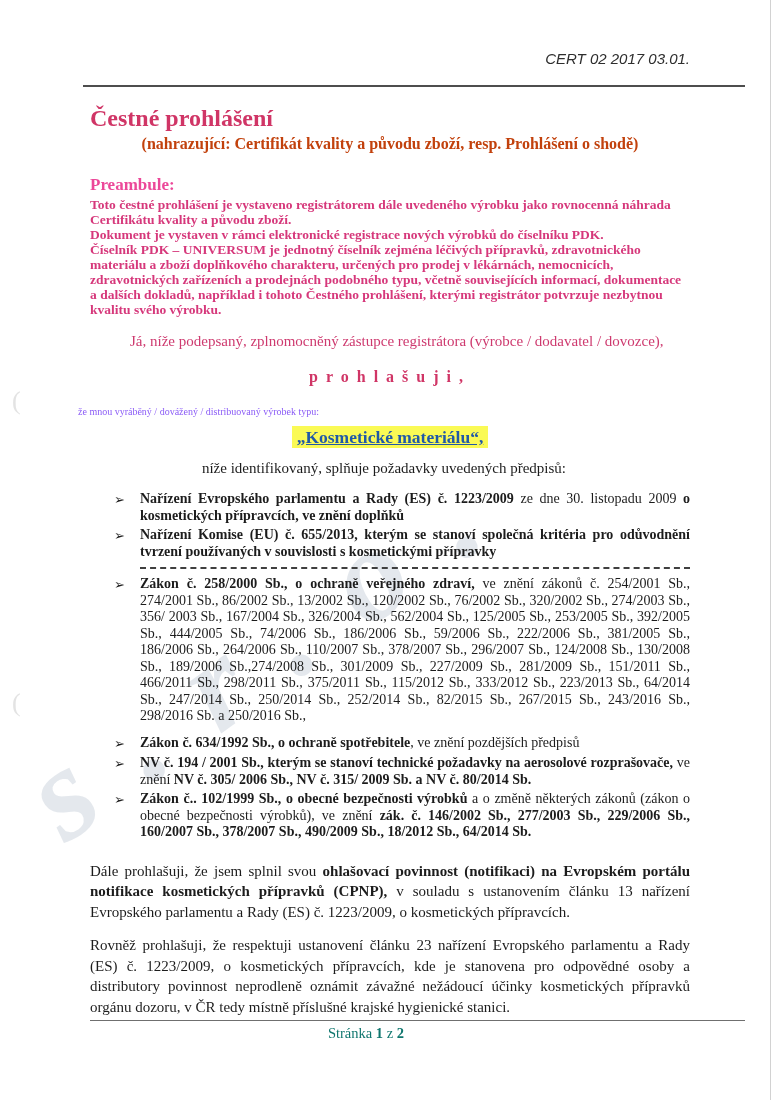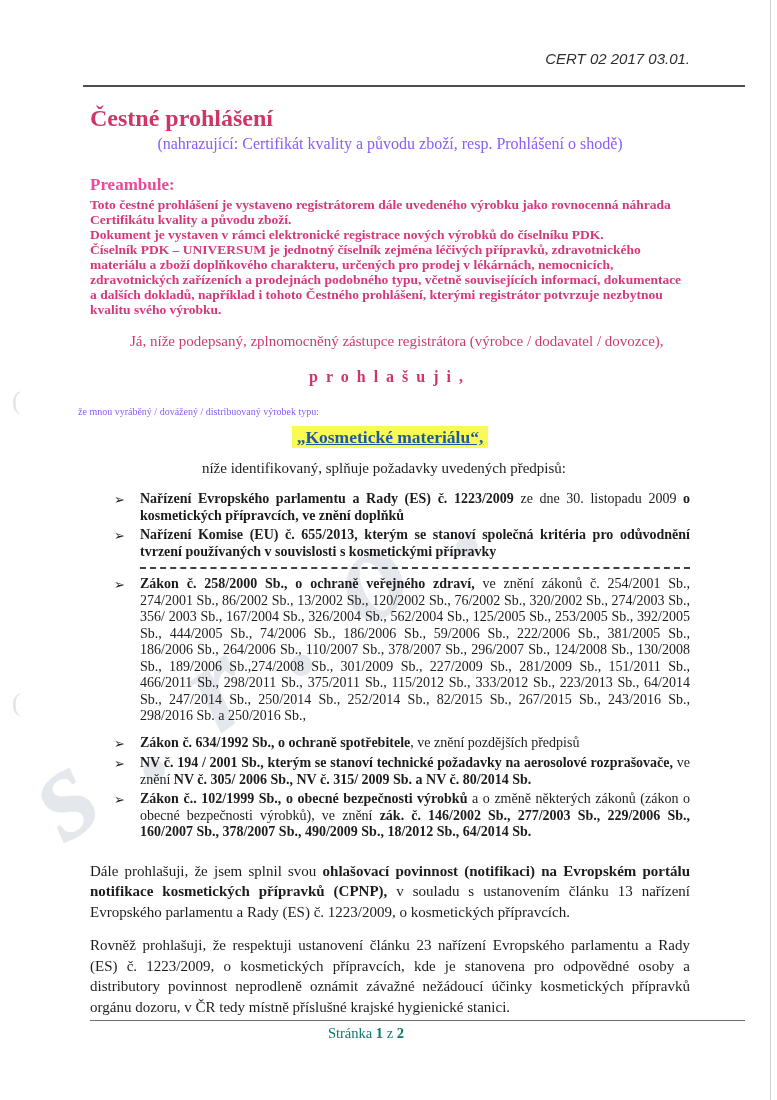--- a/index.html
+++ b/index.html
@@ -29,21 +29,21 @@
   .cert-code{
     text-align:right;font-family:"Liberation Sans",sans-serif;font-style:italic;
     font-size:15px;color:#2e2e2e;margin-bottom:18px;
   }
   .head-rule{border:none;border-top:2px solid #4d4d4d;margin:0 -55px 0 -7px;}
 
   .doc-title{
     margin-top:18px;text-align:left;font-weight:bold;font-size:24px;color:#d03566;
   }
   .doc-subtitle{
-    margin-top:3px;text-align:center;font-weight:normal;font-size:16px;color:#8b5cf6;
+    margin-top:3px;text-align:center;font-weight:bold;font-size:16px;color:#c2410c;
   }
 
   .preamble-heading{
     margin-top:22px;font-weight:bold;font-size:17px;color:#ec4899;
   }
   .preamble-body{
     margin-top:2px;font-weight:bold;font-size:13.5px;line-height:15px;
     color:#d6387b;white-space:pre-line;
   }
 

